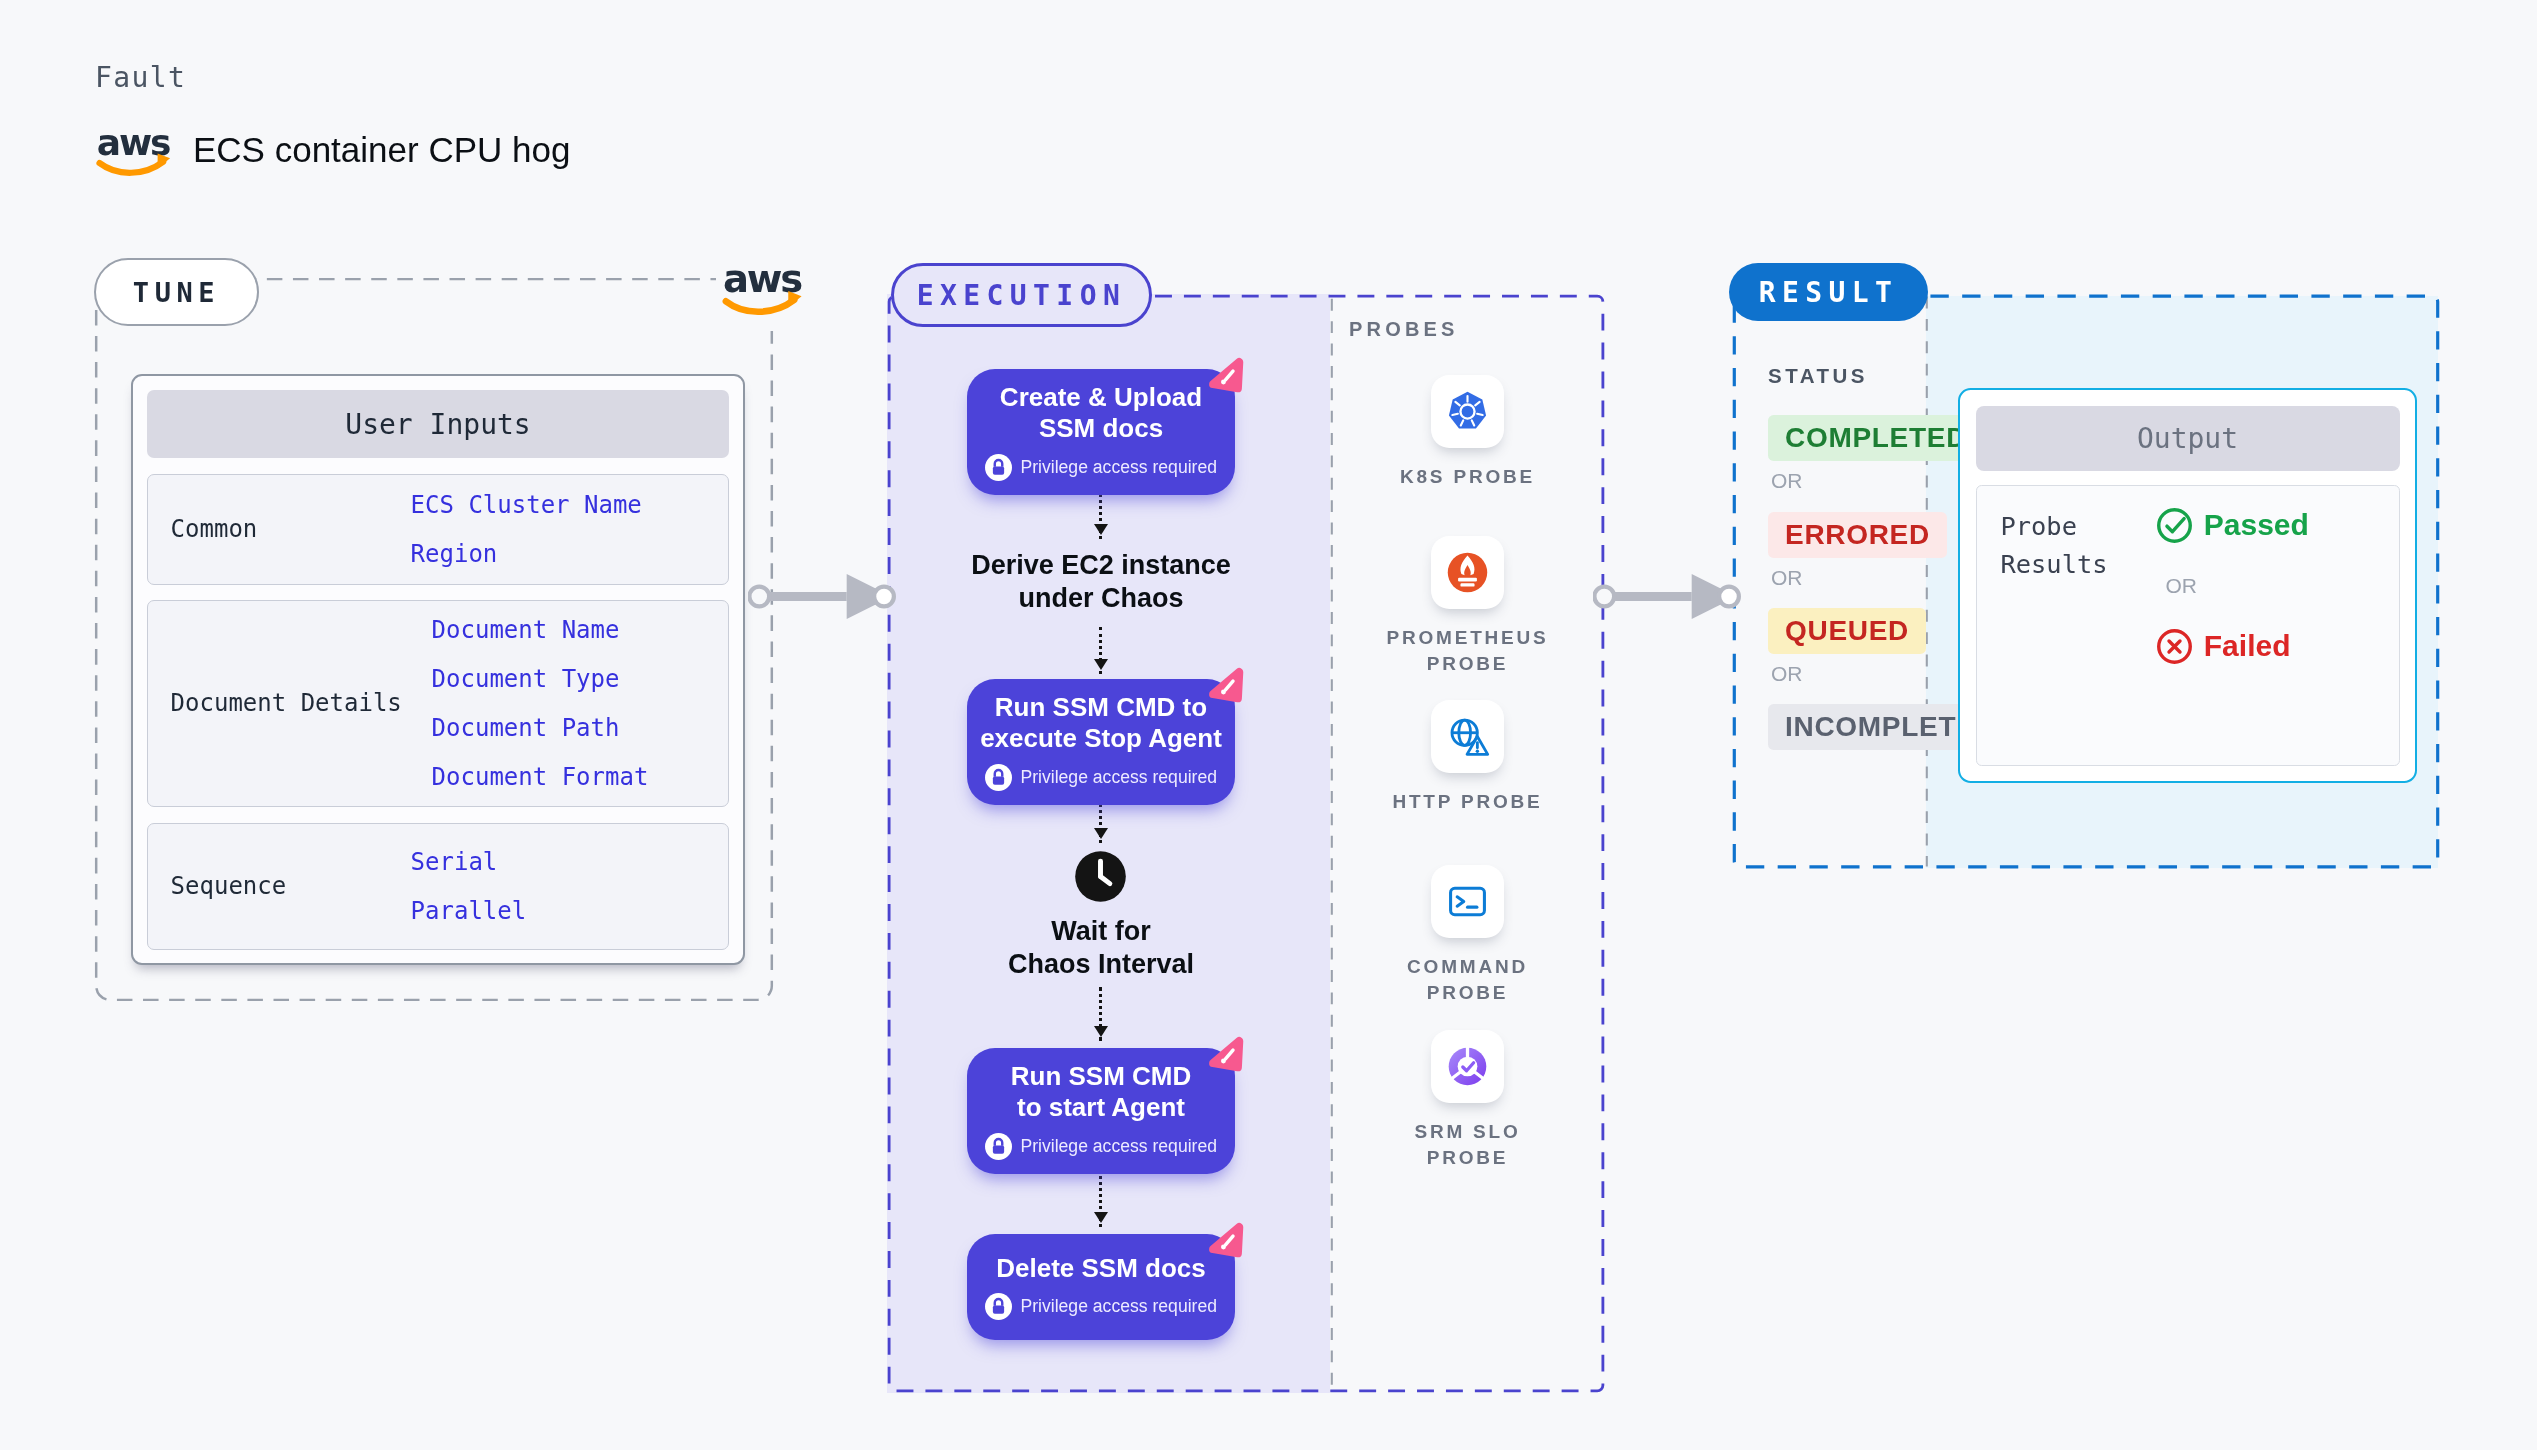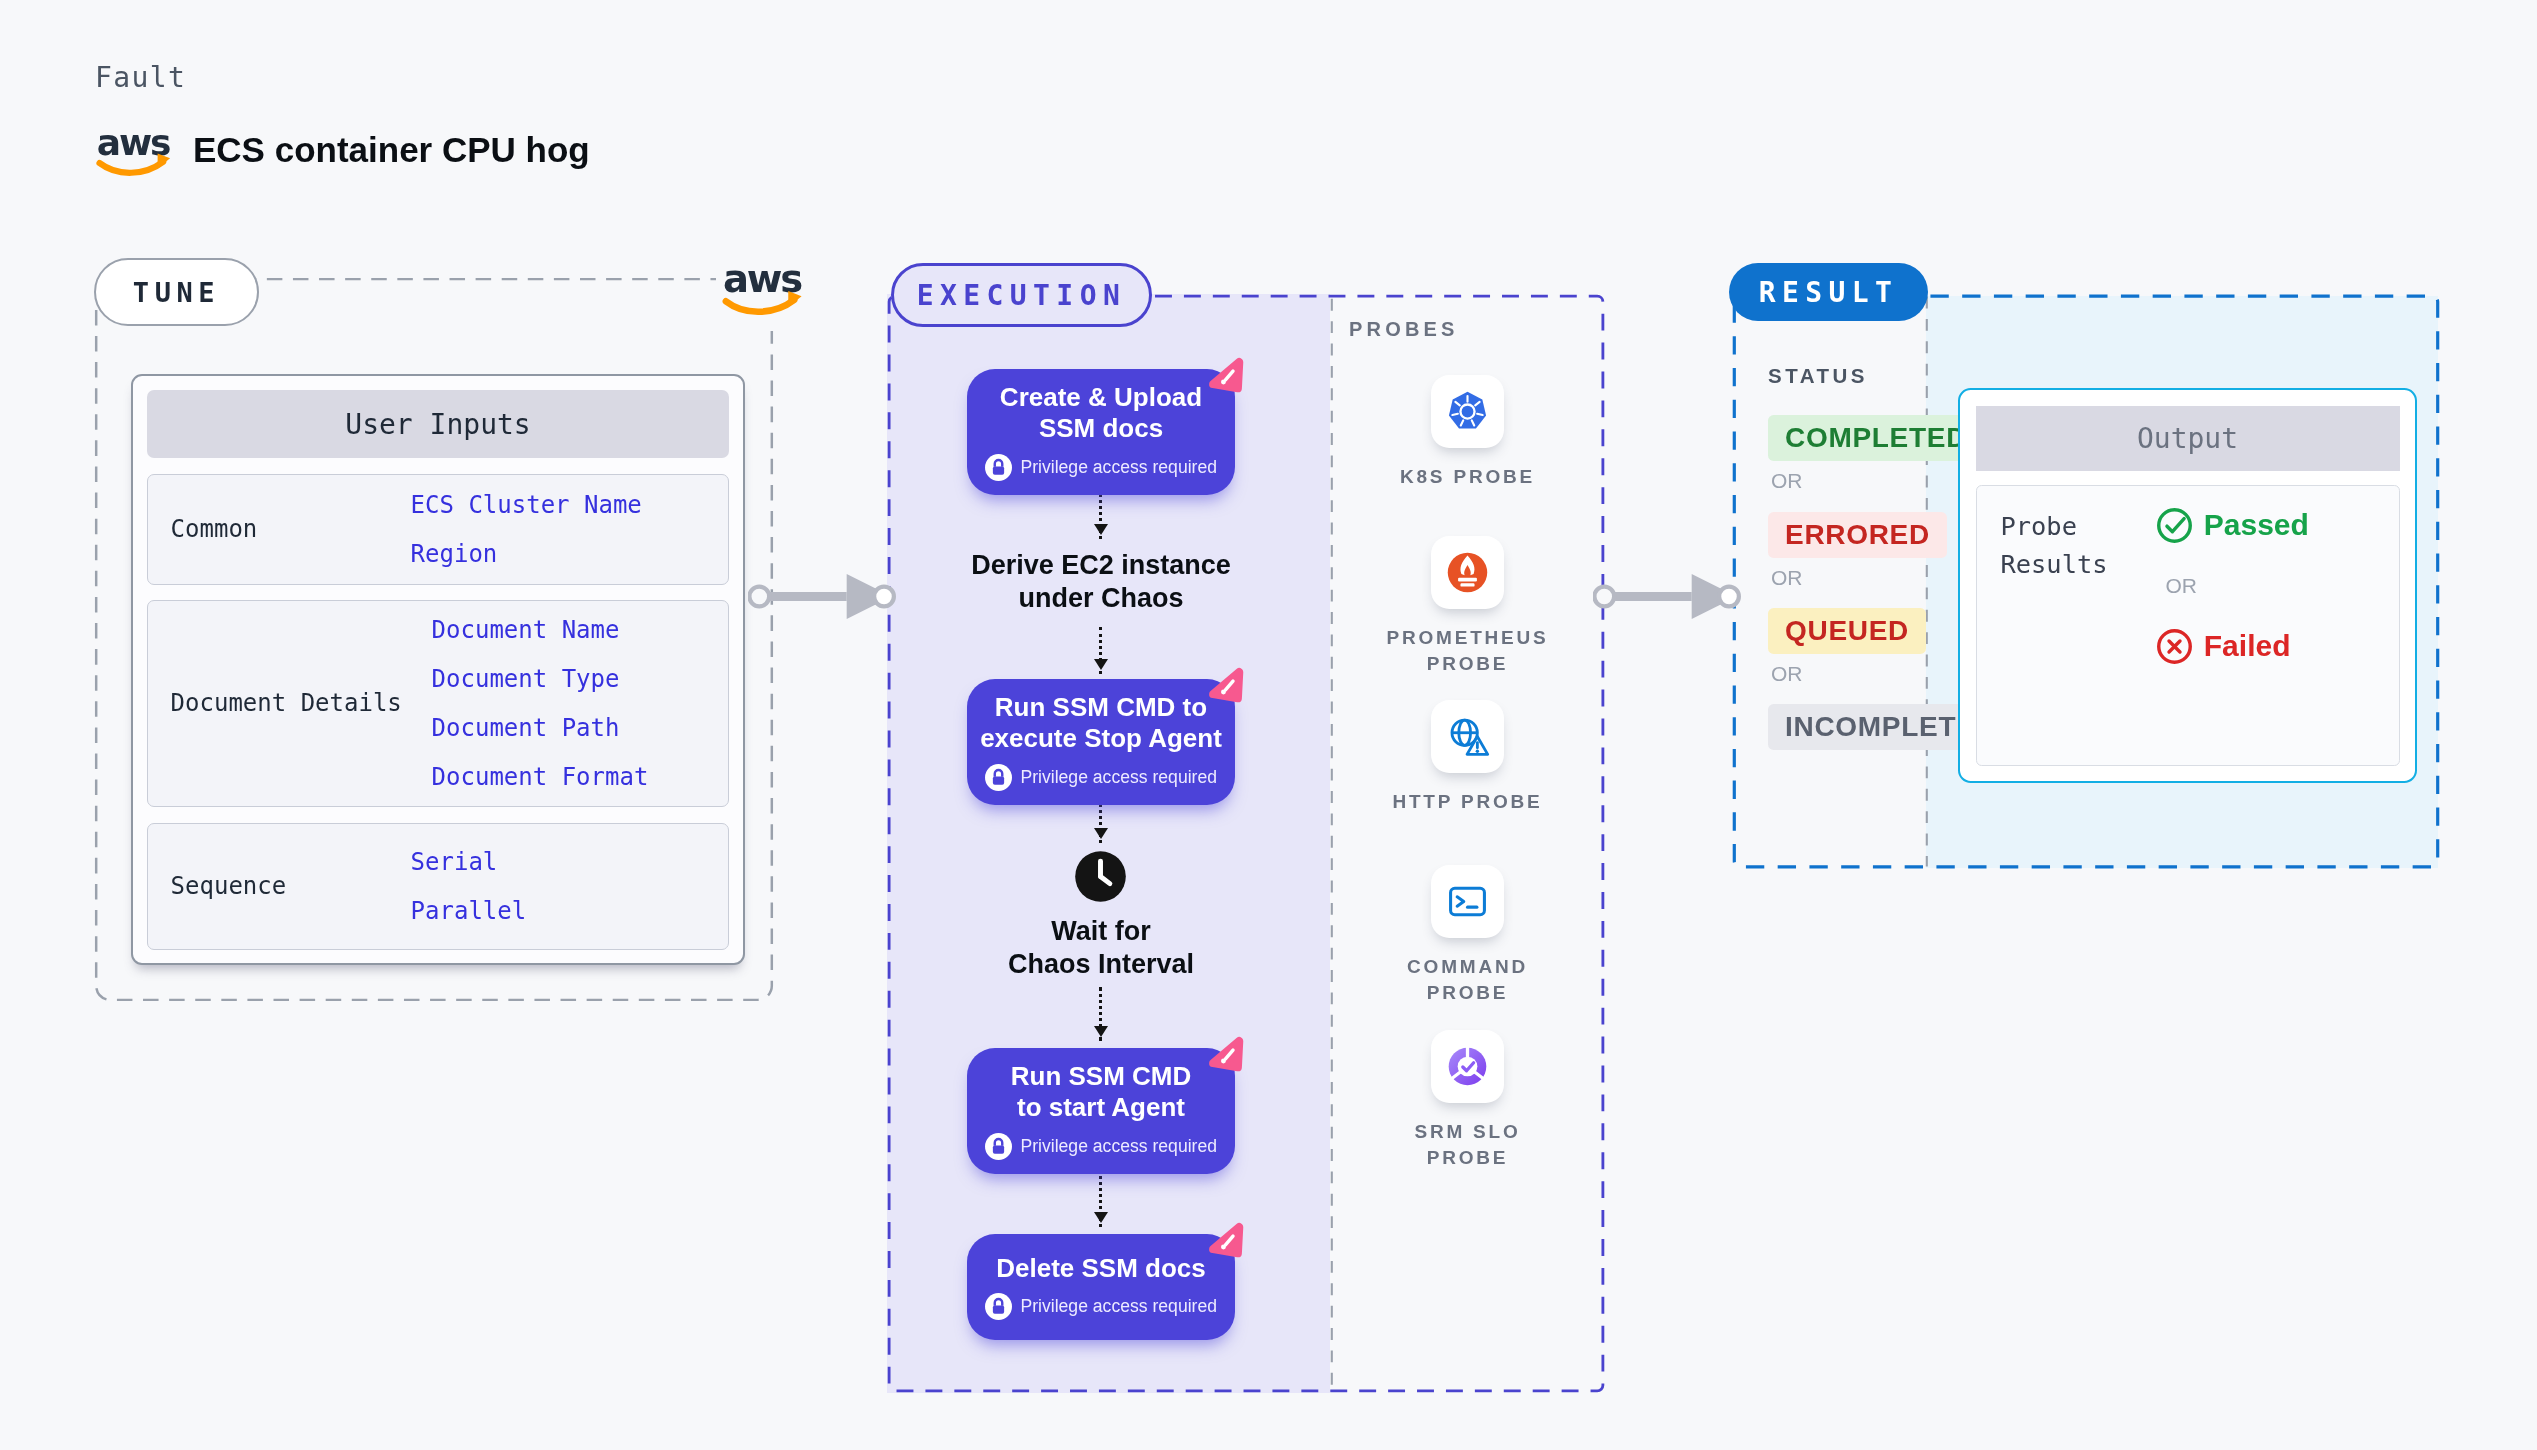--- a/index.html
+++ b/index.html
@@ -3,21 +3,21 @@
 <meta charset="utf-8">
 <style>
   html,body{margin:0;padding:0;background:#F7F8FA;}
   .canvas{position:relative;width:2538px;height:1451px;background:#F7F8FA;overflow:hidden;
           font-family:"Liberation Sans","DejaVu Sans",sans-serif;padding-left:8px;}
   .mono{font-family:"DejaVu Sans Mono",monospace;}
   .abs{position:absolute;}
 
   
   .kicker{left:95px;top:61px;font-size:28px;color:#4B5563;letter-spacing:1.4px;}
-  .page-title{left:193px;top:121px;font-size:35px;font-weight:bold;color:#0B0F14;line-height:58px;}
+  .page-title{left:193px;top:121px;font-size:35px;font-weight:normal;color:#0B0F14;line-height:58px;}
 
   
   .pill{display:flex;align-items:center;justify-content:center;border-radius:34px;z-index:6;}
   .pill-tune{left:94px;top:258px;width:161px;height:64px;background:#FFFFFF;border:2.1px solid #9AA1AC;
              font-size:27px;font-weight:bold;color:#1F2937;letter-spacing:5.6px;}
   .pill-exec{left:891px;top:263px;width:255px;height:58px;background:#E7E6F9;border:3.5px solid #4A43CE;
              font-size:28px;font-weight:bold;color:#4A43CE;letter-spacing:6.4px;}
   .pill-result{left:1729px;top:263px;width:199px;height:58px;background:#0F72CD;
              font-size:28px;font-weight:bold;color:#FFFFFF;letter-spacing:6.4px;}
 
@@ -65,21 +65,21 @@
   .badge{left:1768px;padding:7px 17px;border-radius:5.6px;font-size:28px;font-weight:bold;letter-spacing:0.7px;z-index:5;}
   .badge-completed{background:#DBF2DC;color:#1E7E34;}
   .badge-errored{background:#FCE8E8;color:#C42621;}
   .badge-queued{background:#FBF0C0;color:#C42621;}
   .badge-incompleted{background:#E7E8ED;color:#5A616F;}
   .or{left:1771px;font-size:21px;color:#9CA3AF;z-index:5;}
 
   
   .output-card{left:1958px;top:388px;width:459px;height:395px;background:#FFFFFF;border:2.8px solid #12AEE4;
                border-radius:12.7px;z-index:5;box-sizing:border-box;padding:15.5px;display:flex;flex-direction:column;}
-  .output-head{height:65px;background:#D9D9E3;border-radius:0;display:flex;align-items:center;justify-content:center;
+  .output-head{height:65px;background:#D9D9E3;border-radius:8px;display:flex;align-items:center;justify-content:center;
                font-size:28px;color:#6B7280;margin-bottom:14px;flex:none;}
   .out-row{border:1.4px solid #D9DDE4;background:#FAFBFD;border-radius:5.6px;display:flex;box-sizing:border-box;}
   .out-row-metrics{height:71px;margin-bottom:14px;align-items:center;flex:none;}
   .out-row-probe{flex:1;}
   .out-label{width:155px;padding-left:24px;font-size:25.4px;color:#3A4150;line-height:1.5;flex:none;}
   .metrics-link{font-size:25.4px;color:#4740E4;cursor:pointer;}
   .probe-vals{display:flex;flex-direction:column;gap:30px;padding-top:21px;}
   .pr-line{display:flex;align-items:center;gap:11.3px;}
   .pr-passed{font-size:30px;font-weight:bold;color:#16A34A;}
   .pr-failed{font-size:30px;font-weight:bold;color:#DC2626;}

